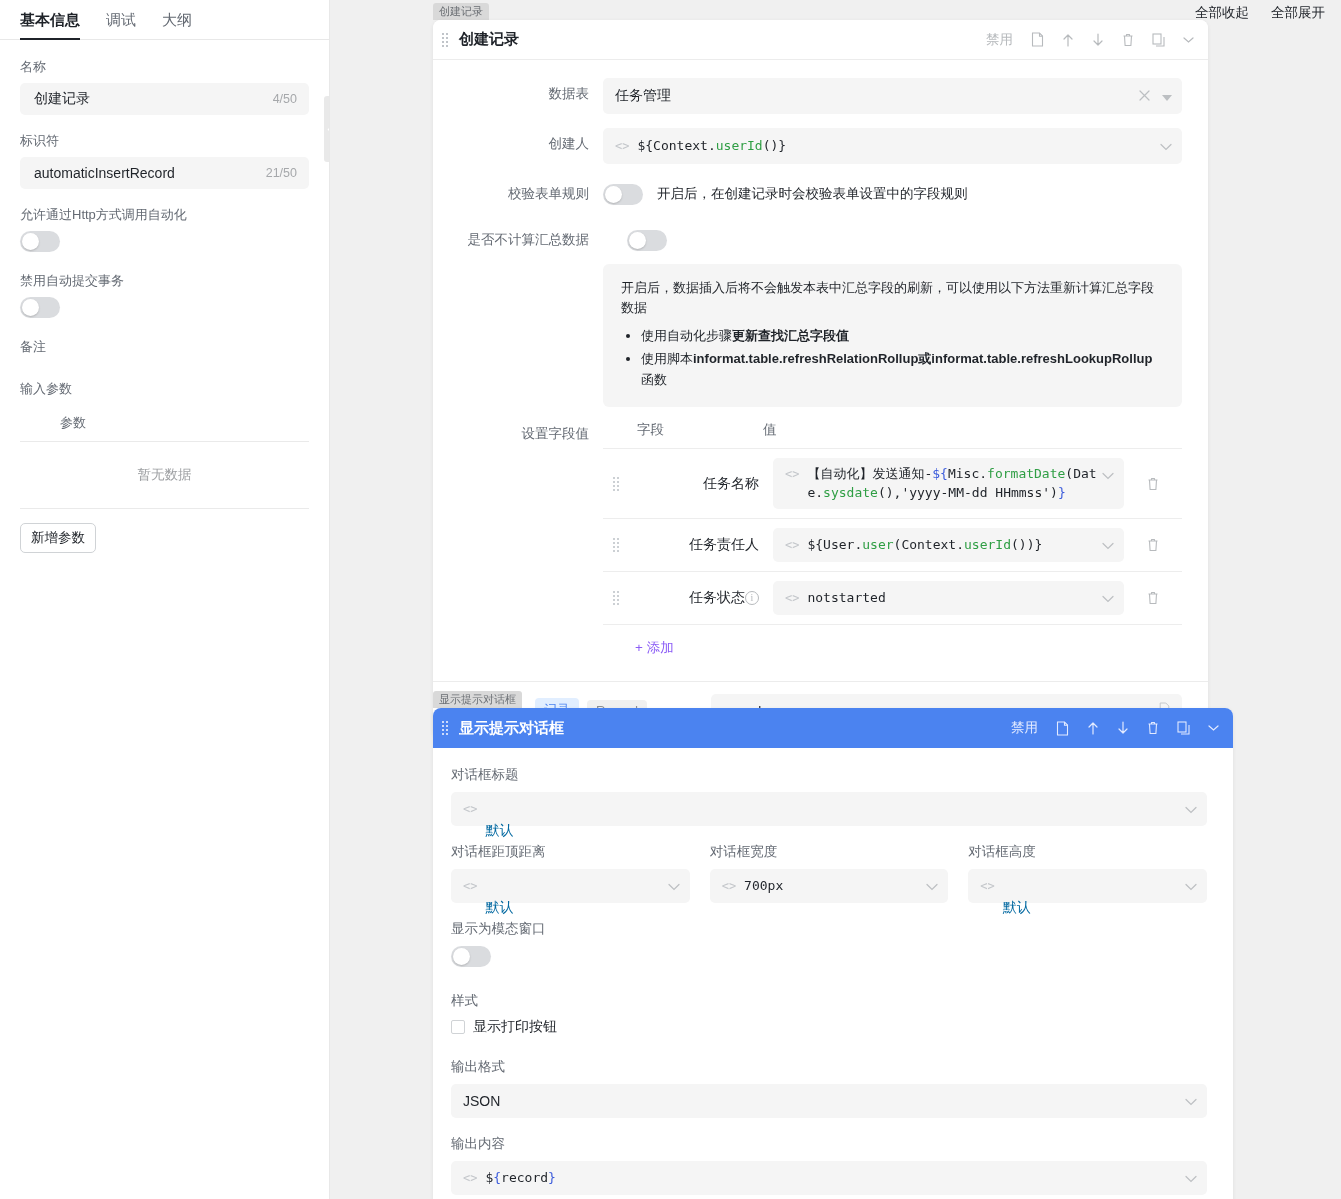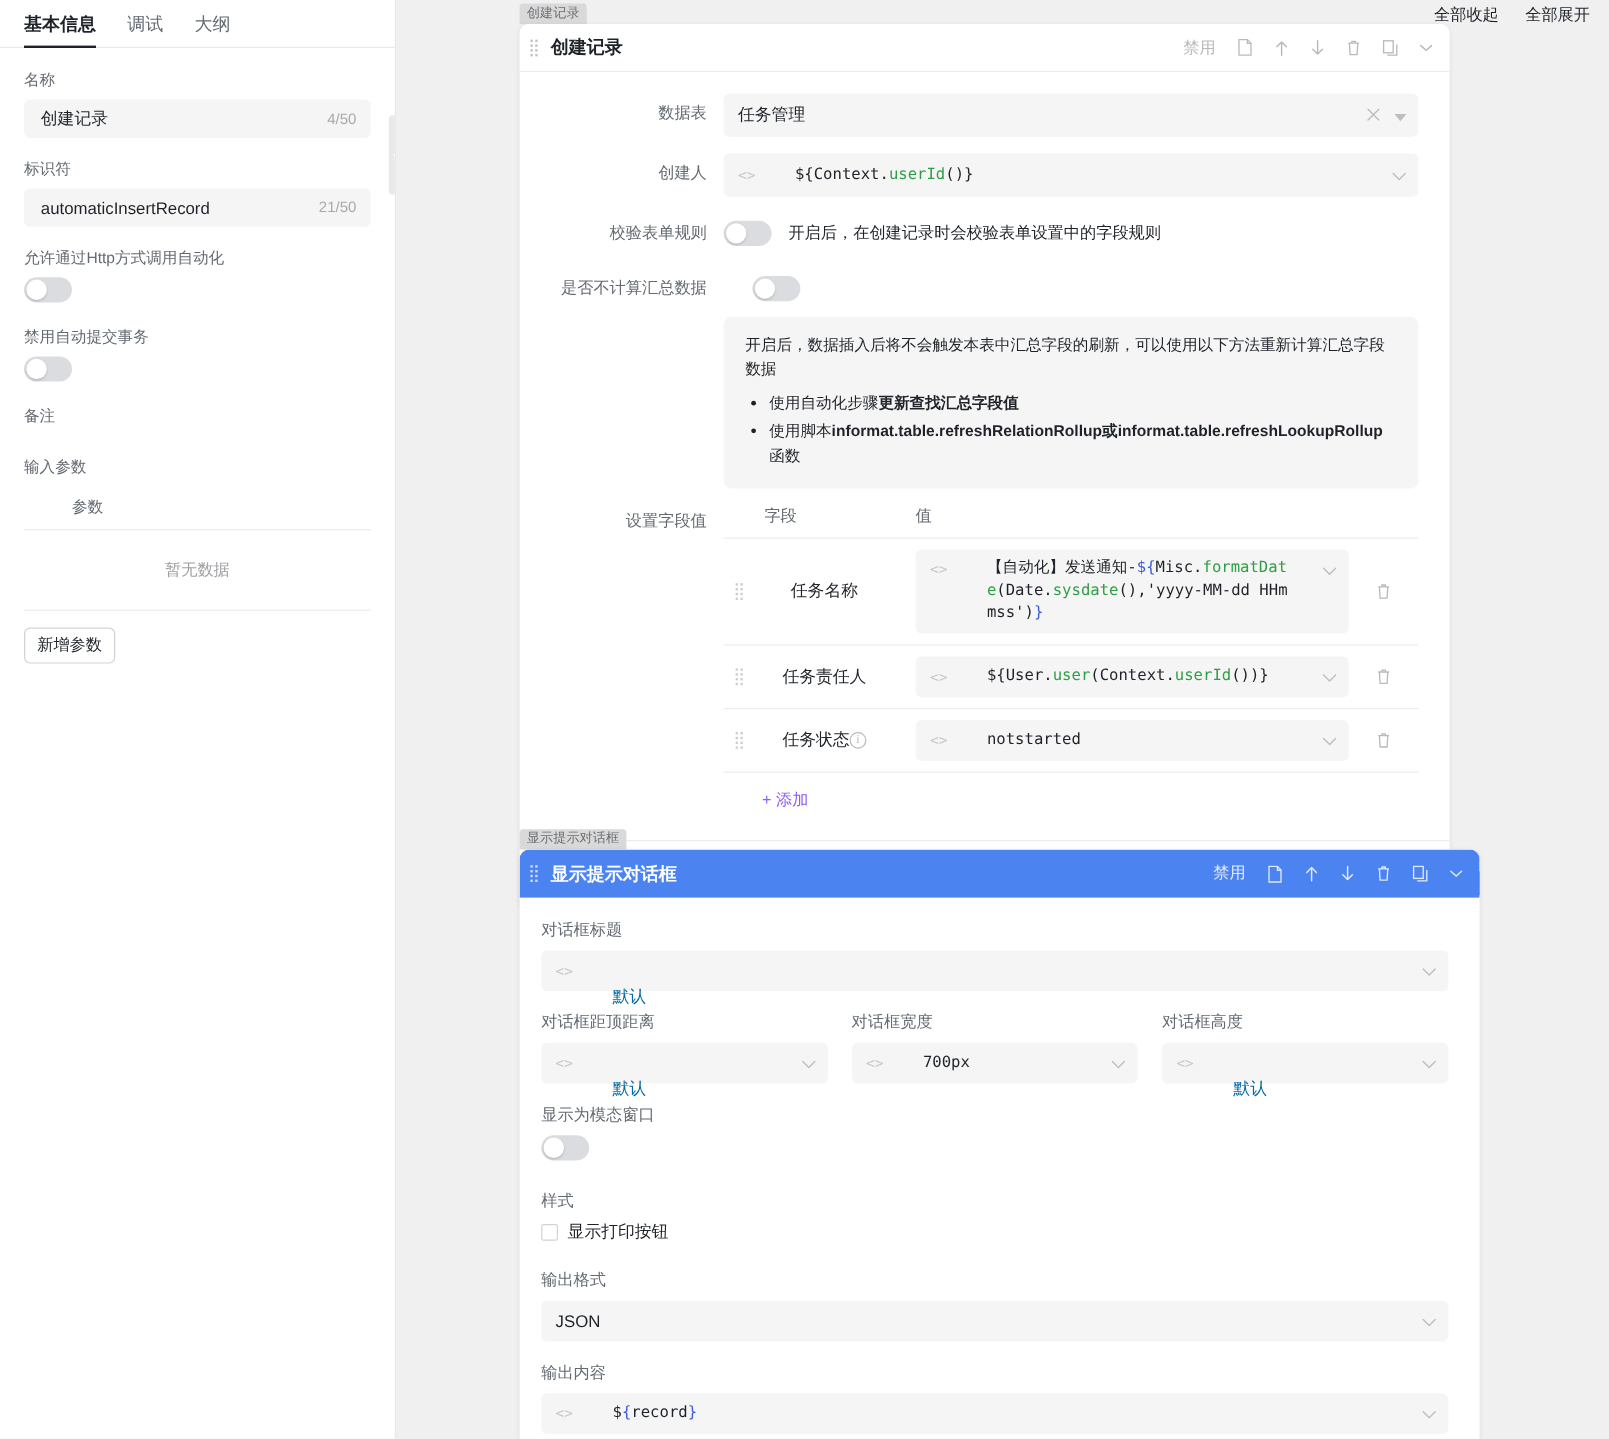--- a/index.html
+++ b/index.html
@@ -164,21 +164,21 @@
   .row-label {
     width: 170px; text-align: right; padding-right: 14px;
     font-size: 13.5px; color: #646a73; line-height: 32px;
     flex: 0 0 170px;
   }
   .row-ctl { flex: 1 1 auto; min-width: 0; }
 
   .select-box {
     background: #f5f5f5; border-radius: 5px; min-height: 32px;
     display: flex; align-items: center; padding: 0 10px 0 12px;
-    font-size: 14px; color: #1f2329; position: relative; gap: 25px;
+    font-size: 14px; color: #1f2329; position: relative;
   }
   .select-box .right-ic {
     margin-left: auto; display: flex; align-items: center; gap: 12px;
     color: #bcbfc2;
   }
   .code-ic { color: #c3c6ca; font-size: 12px; margin-right: 8px; font-family: "DejaVu Sans Mono", monospace; flex: 0 0 auto; }
   .expr {
     font-family: "DejaVu Sans Mono", monospace; font-size: 13px;
     line-height: 1.45; word-break: break-all;
   }
@@ -210,22 +210,23 @@
     border-bottom: 1px solid #ededed;
     padding: 9px 0;
   }
   .row-grip {
     flex: 0 0 22px; display: flex; flex-direction: column; gap: 2px;
     padding-left: 10px; cursor: grab;
   }
   .row-grip i { width: 2px; height: 2px; background: #ccd0d4; box-shadow: 4px 0 0 #ccd0d4; }
   .cell-field {
     flex: 0 0 138px; font-size: 14px; color: #1f2329;
-    display: flex; align-items: center; justify-content: center;
+    display: flex; align-items: center; justify-content: flex-end;
     padding-right: 14px;
+    margin-left: 10px;
   }
   .cell-val { flex: 1 1 auto; min-width: 0; }
   .cell-del { flex: 0 0 58px; display: flex; justify-content: center; color: #b7babd; cursor: pointer; }
   .add-link {
     font-size: 13.5px; color: #8b5cf6; padding: 14px 0 4px 32px; cursor: pointer;
   }
   .info-i {
     width: 14px; height: 14px; border: 1px solid #b7babd; border-radius: 50%;
     color: #b7babd; font-size: 10px; line-height: 12px; text-align: center;
     font-family: "Liberation Serif", serif;

